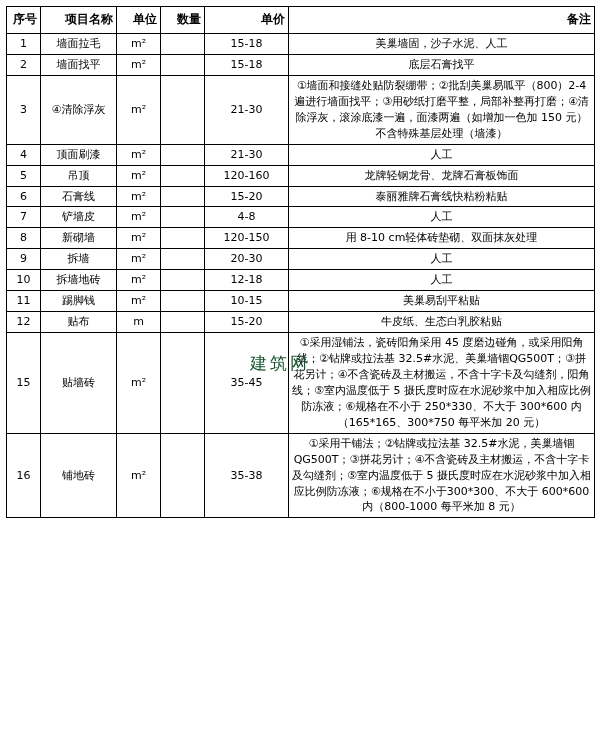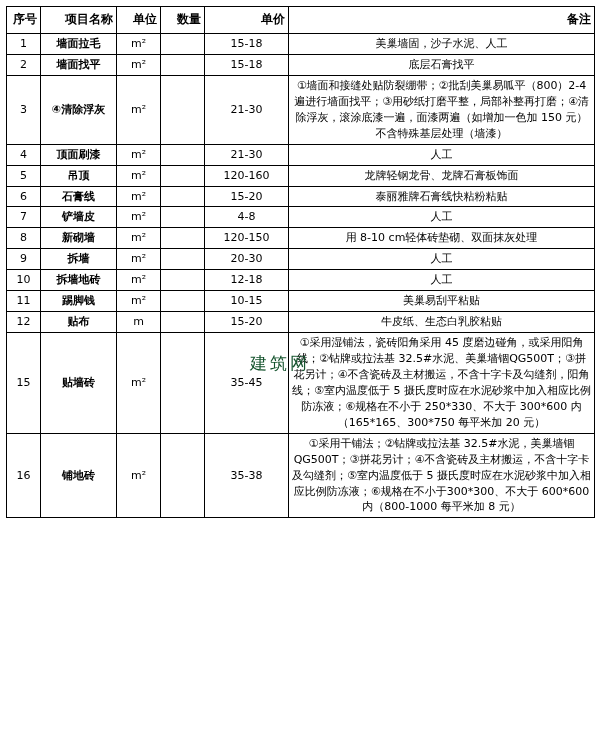--- a/index.html
+++ b/index.html
@@ -44,21 +44,21 @@
   col.c-unit   { width: 44px; }
   col.c-qty    { width: 44px; }
   col.c-price  { width: 84px; }
   col.c-remark { width: 306px; }
 
   td.no, td.unit, td.qty, td.price {
     text-align: center;
   }
   td.name {
     text-align: center;
-    font-weight: bold;
+    font-weight: normal;
   }
   td.remark {
     text-align: center;
     padding-left: 5px;
     padding-right: 4px;
   }
   
   .watermark {
     position: absolute;
     left: 250px;

